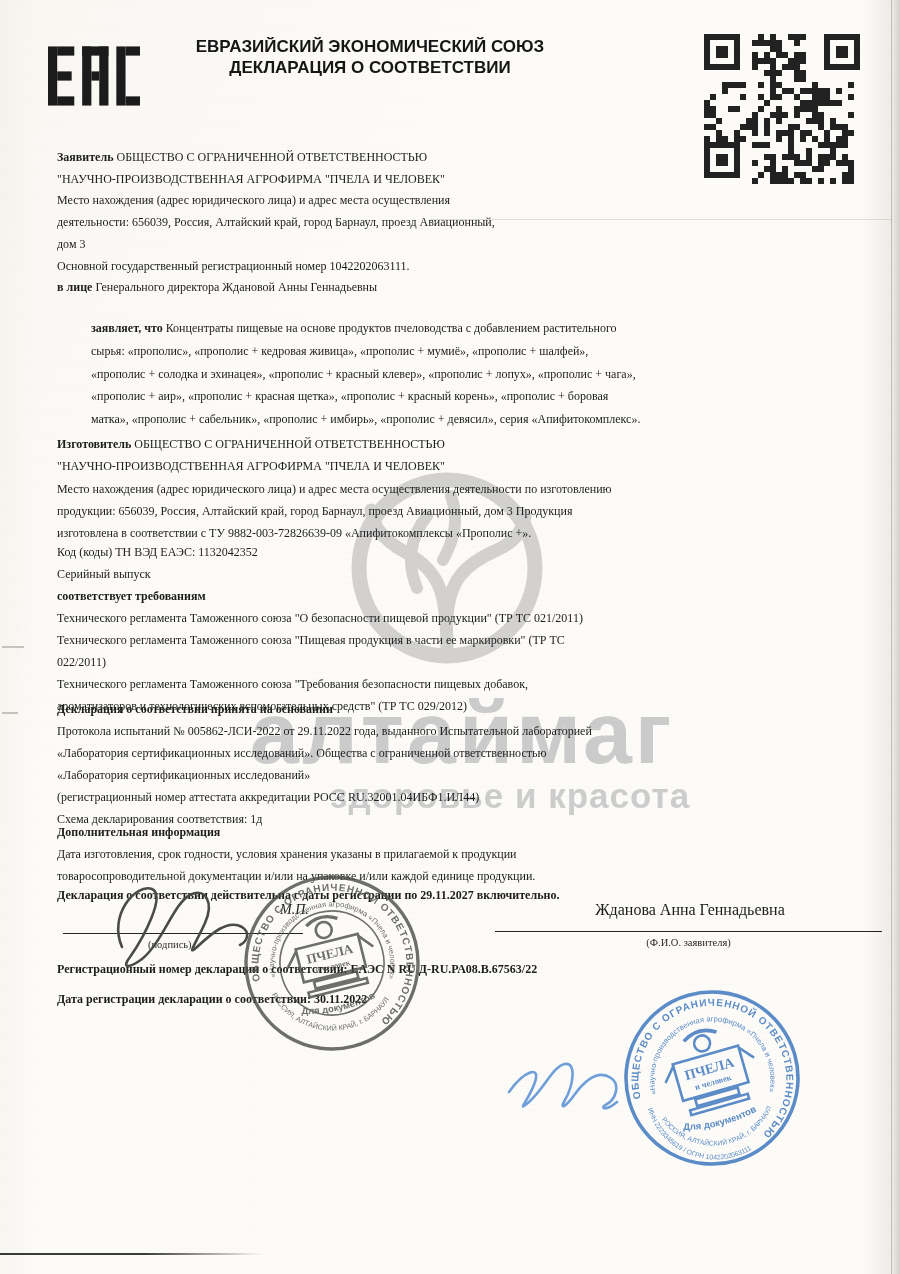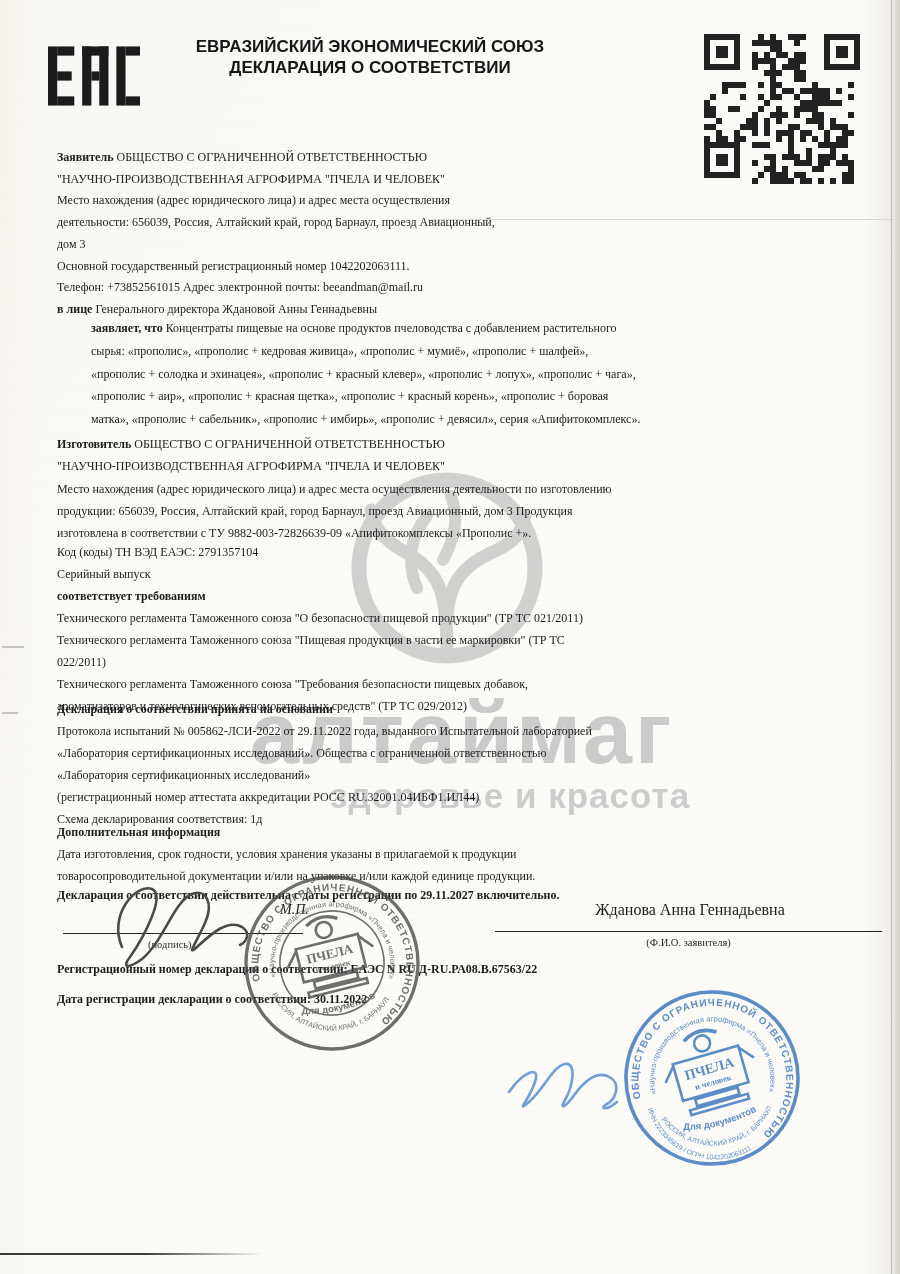--- a/index.html
+++ b/index.html
@@ -308,42 +308,41 @@
 <div class="wm-brand">алтаймаг</div>
 <div class="wm-tagline">здоровье и красота</div>
 
 <div class="tblock lh217" style="top:147px;">
   <div class="ln"><b class="lead">Заявитель</b><span> ОБЩЕСТВО С ОГРАНИЧЕННОЙ ОТВЕТСТВЕННОСТЬЮ</span></div>
   <div class="ln">"НАУЧНО-ПРОИЗВОДСТВЕННАЯ АГРОФИРМА "ПЧЕЛА И ЧЕЛОВЕК"</div>
   <div class="ln">Место нахождения (адрес юридического лица) и адрес места осуществления</div>
   <div class="ln">деятельности: 656039, Россия, Алтайский край, город Барнаул, проезд Авиационный,</div>
   <div class="ln">дом 3</div>
   <div class="ln">Основной государственный регистрационный номер 1042202063111.</div>
-  <div class="ln">Телефон: +73852561015 Адрес электронной почты: beeandman@mail.ru</div>
   <div class="ln"><b class="lead">в лице</b><span> Генерального директора Ждановой Анны Геннадьевны</span></div>
 </div>
 
 <div class="tblock lh228" style="top:317px;margin-left:34px;">
   <div class="ln"><b class="lead">заявляет, что</b><span> Концентраты пищевые на основе продуктов пчеловодства с добавлением растительного</span></div>
   <div class="ln">сырья: «прополис», «прополис + кедровая живица», «прополис + мумиё», «прополис + шалфей»,</div>
   <div class="ln">«прополис + солодка и эхинацея», «прополис + красный клевер», «прополис + лопух», «прополис + чага»,</div>
   <div class="ln">«прополис + аир», «прополис + красная щетка», «прополис + красный корень», «прополис + боровая</div>
   <div class="ln">матка», «прополис + сабельник», «прополис + имбирь», «прополис + девясил», серия «Апифитокомплекс».</div>
 </div>
 
 <div class="tblock lh223" style="top:433px;">
   <div class="ln"><b class="lead">Изготовитель</b><span> ОБЩЕСТВО С ОГРАНИЧЕННОЙ ОТВЕТСТВЕННОСТЬЮ</span></div>
   <div class="ln">"НАУЧНО-ПРОИЗВОДСТВЕННАЯ АГРОФИРМА "ПЧЕЛА И ЧЕЛОВЕК"</div>
   <div class="ln">Место нахождения (адрес юридического лица) и адрес места осуществления деятельности по изготовлению</div>
   <div class="ln">продукции: 656039, Россия, Алтайский край, город Барнаул, проезд Авиационный, дом 3 Продукция</div>
   <div class="ln">изготовлена в соответствии с ТУ 9882-003-72826639-09 «Апифитокомплексы «Прополис +».</div>
 </div>
 
 <div class="tblock lh22" style="top:541px;">
-  <div class="ln">Код (коды) ТН ВЭД ЕАЭС: 2791357104</div>
+  <div class="ln">Код (коды) ТН ВЭД ЕАЭС: 1132042352</div>
   <div class="ln">Серийный выпуск</div>
 </div>
 
 <div class="tblock lh22" style="top:585px;">
   <div class="ln bold-line">соответствует требованиям</div>
   <div class="ln">Технического регламента Таможенного союза "О безопасности пищевой продукции" (ТР ТС 021/2011)</div>
   <div class="ln">Технического регламента Таможенного союза "Пищевая продукция в части ее маркировки" (ТР ТС</div>
   <div class="ln">022/2011)</div>
   <div class="ln">Технического регламента Таможенного союза "Требования безопасности пищевых добавок,</div>
   <div class="ln">ароматизаторов и технологических вспомогательных средств" (ТР ТС 029/2012)</div>

